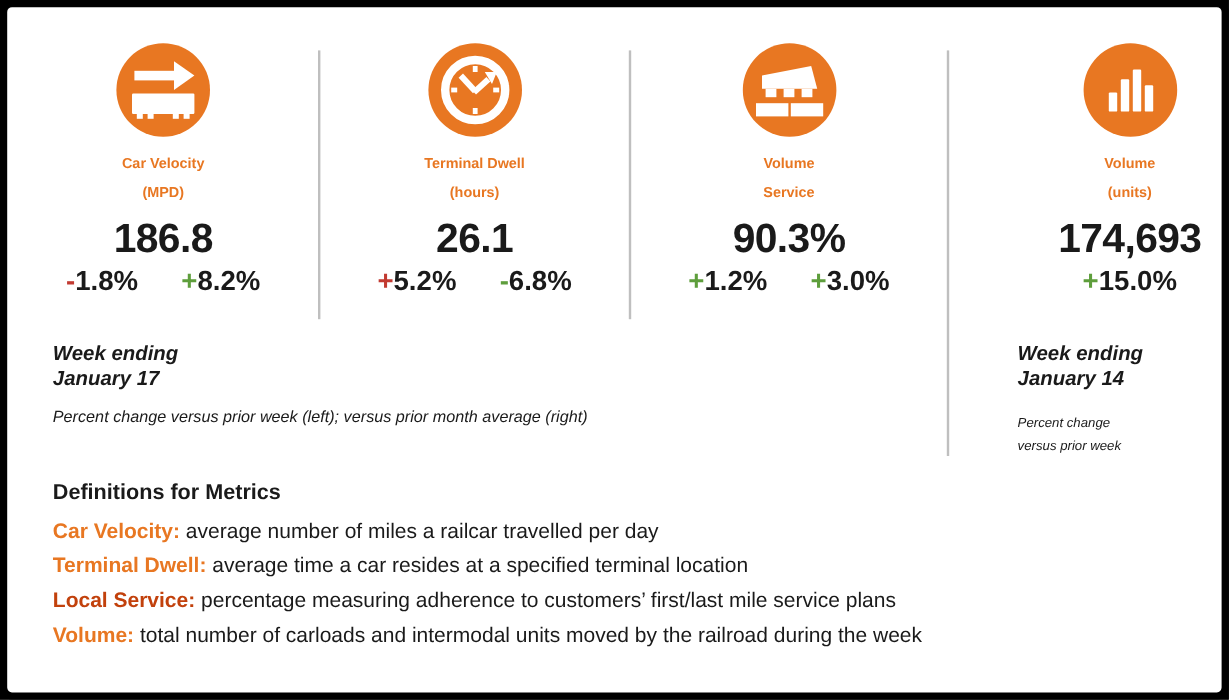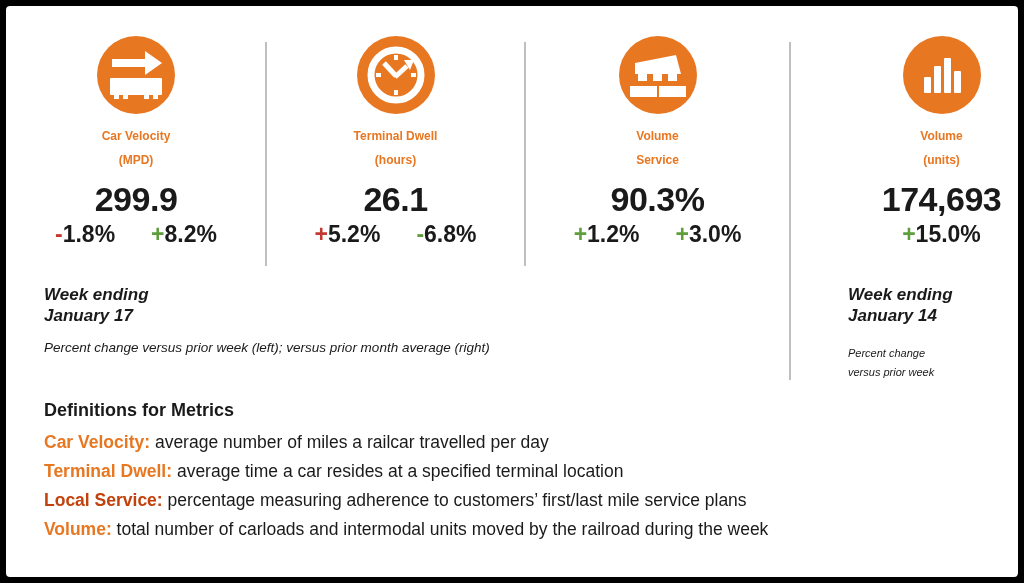--- a/index.html
+++ b/index.html
@@ -77,21 +77,21 @@
         <rect x="17" y="59" width="5" height="4" fill="#fff"></rect>
         <rect x="26" y="59" width="5" height="4" fill="#fff"></rect>
         <rect x="47" y="59" width="5" height="4" fill="#fff"></rect>
         <rect x="56" y="59" width="5" height="4" fill="#fff"></rect>
       </svg>
     </div>
     <h2 class="metric-label" style="color: rgb(232, 119, 34);">
       <span>Car Velocity</span><br>
       <span>(MPD)</span>
     </h2>
-    <div class="metric-value">299.9</div>
+    <div class="metric-value">186.8</div>
     <div class="changes">
       <span class="change"><span class="sign" style="color: rgb(194, 58, 49);">-</span><span>1.8%</span></span>
       <span class="change"><span class="sign" style="color: rgb(94, 158, 60);">+</span><span>8.2%</span></span>
     </div>
   </section>
 
   <div class="divider d1"></div>
 
   <section class="metric-col col2">
     <div class="icon-circle" style="background-color: rgb(232, 119, 34);">

